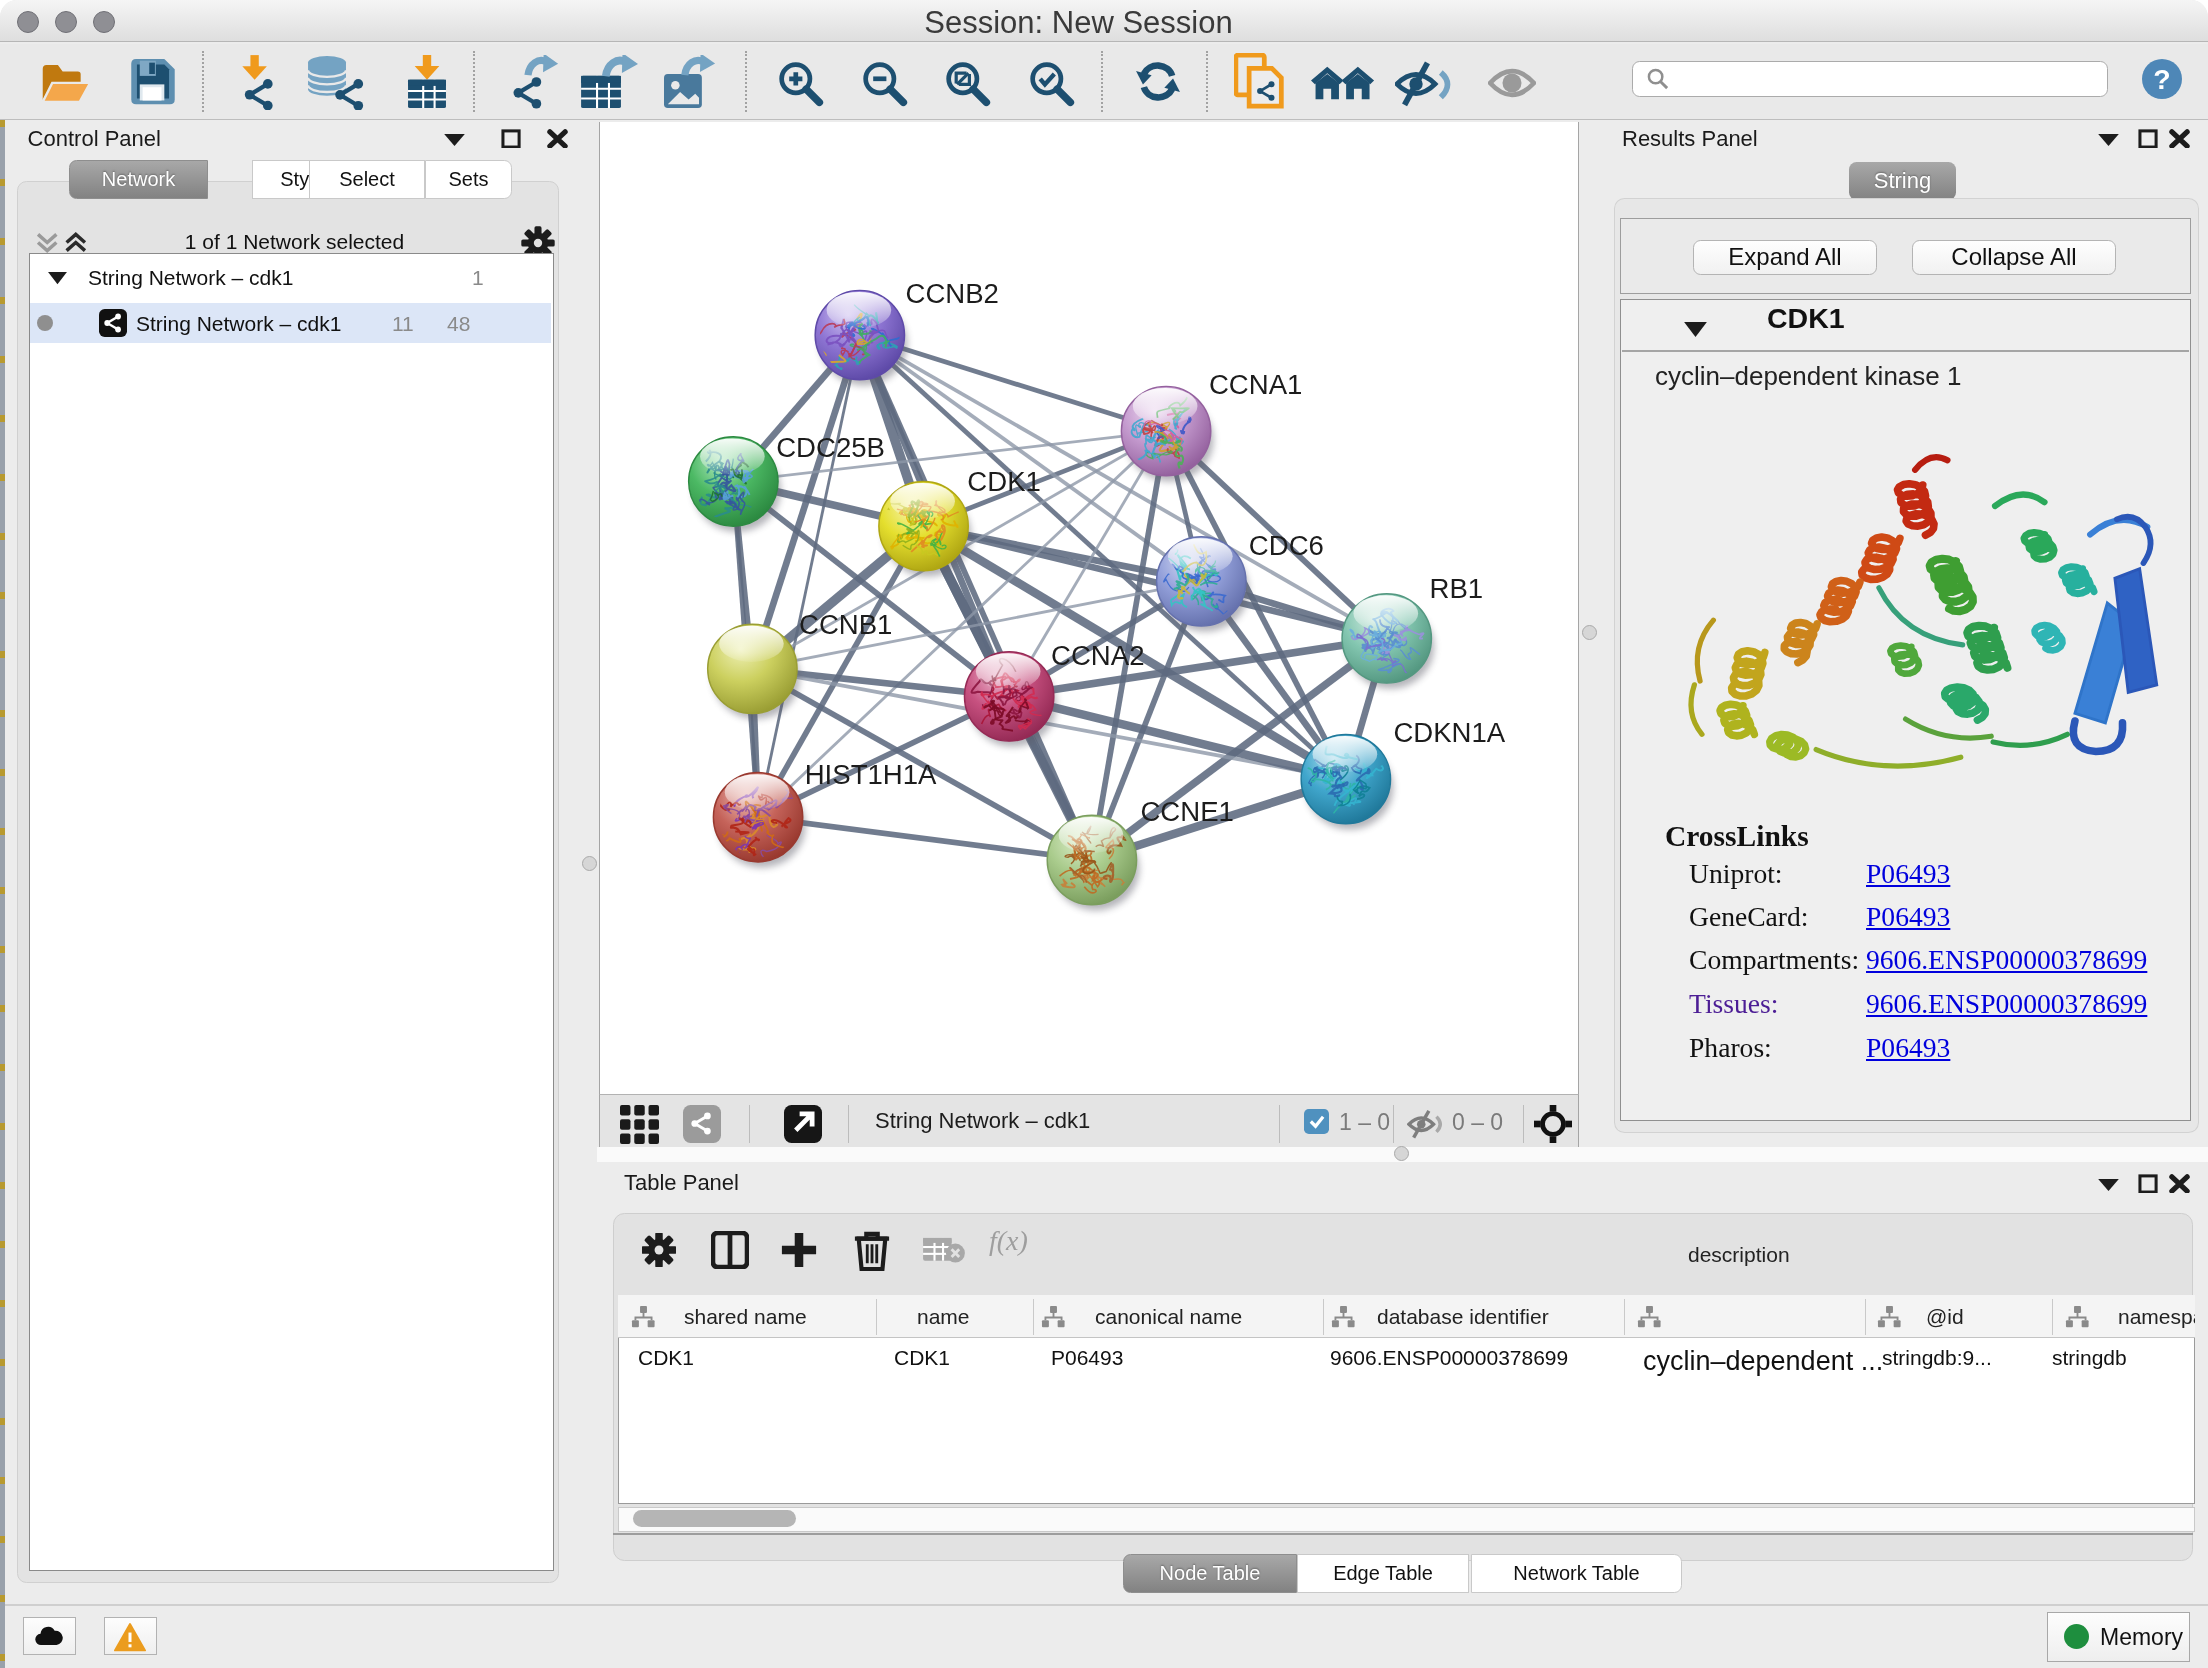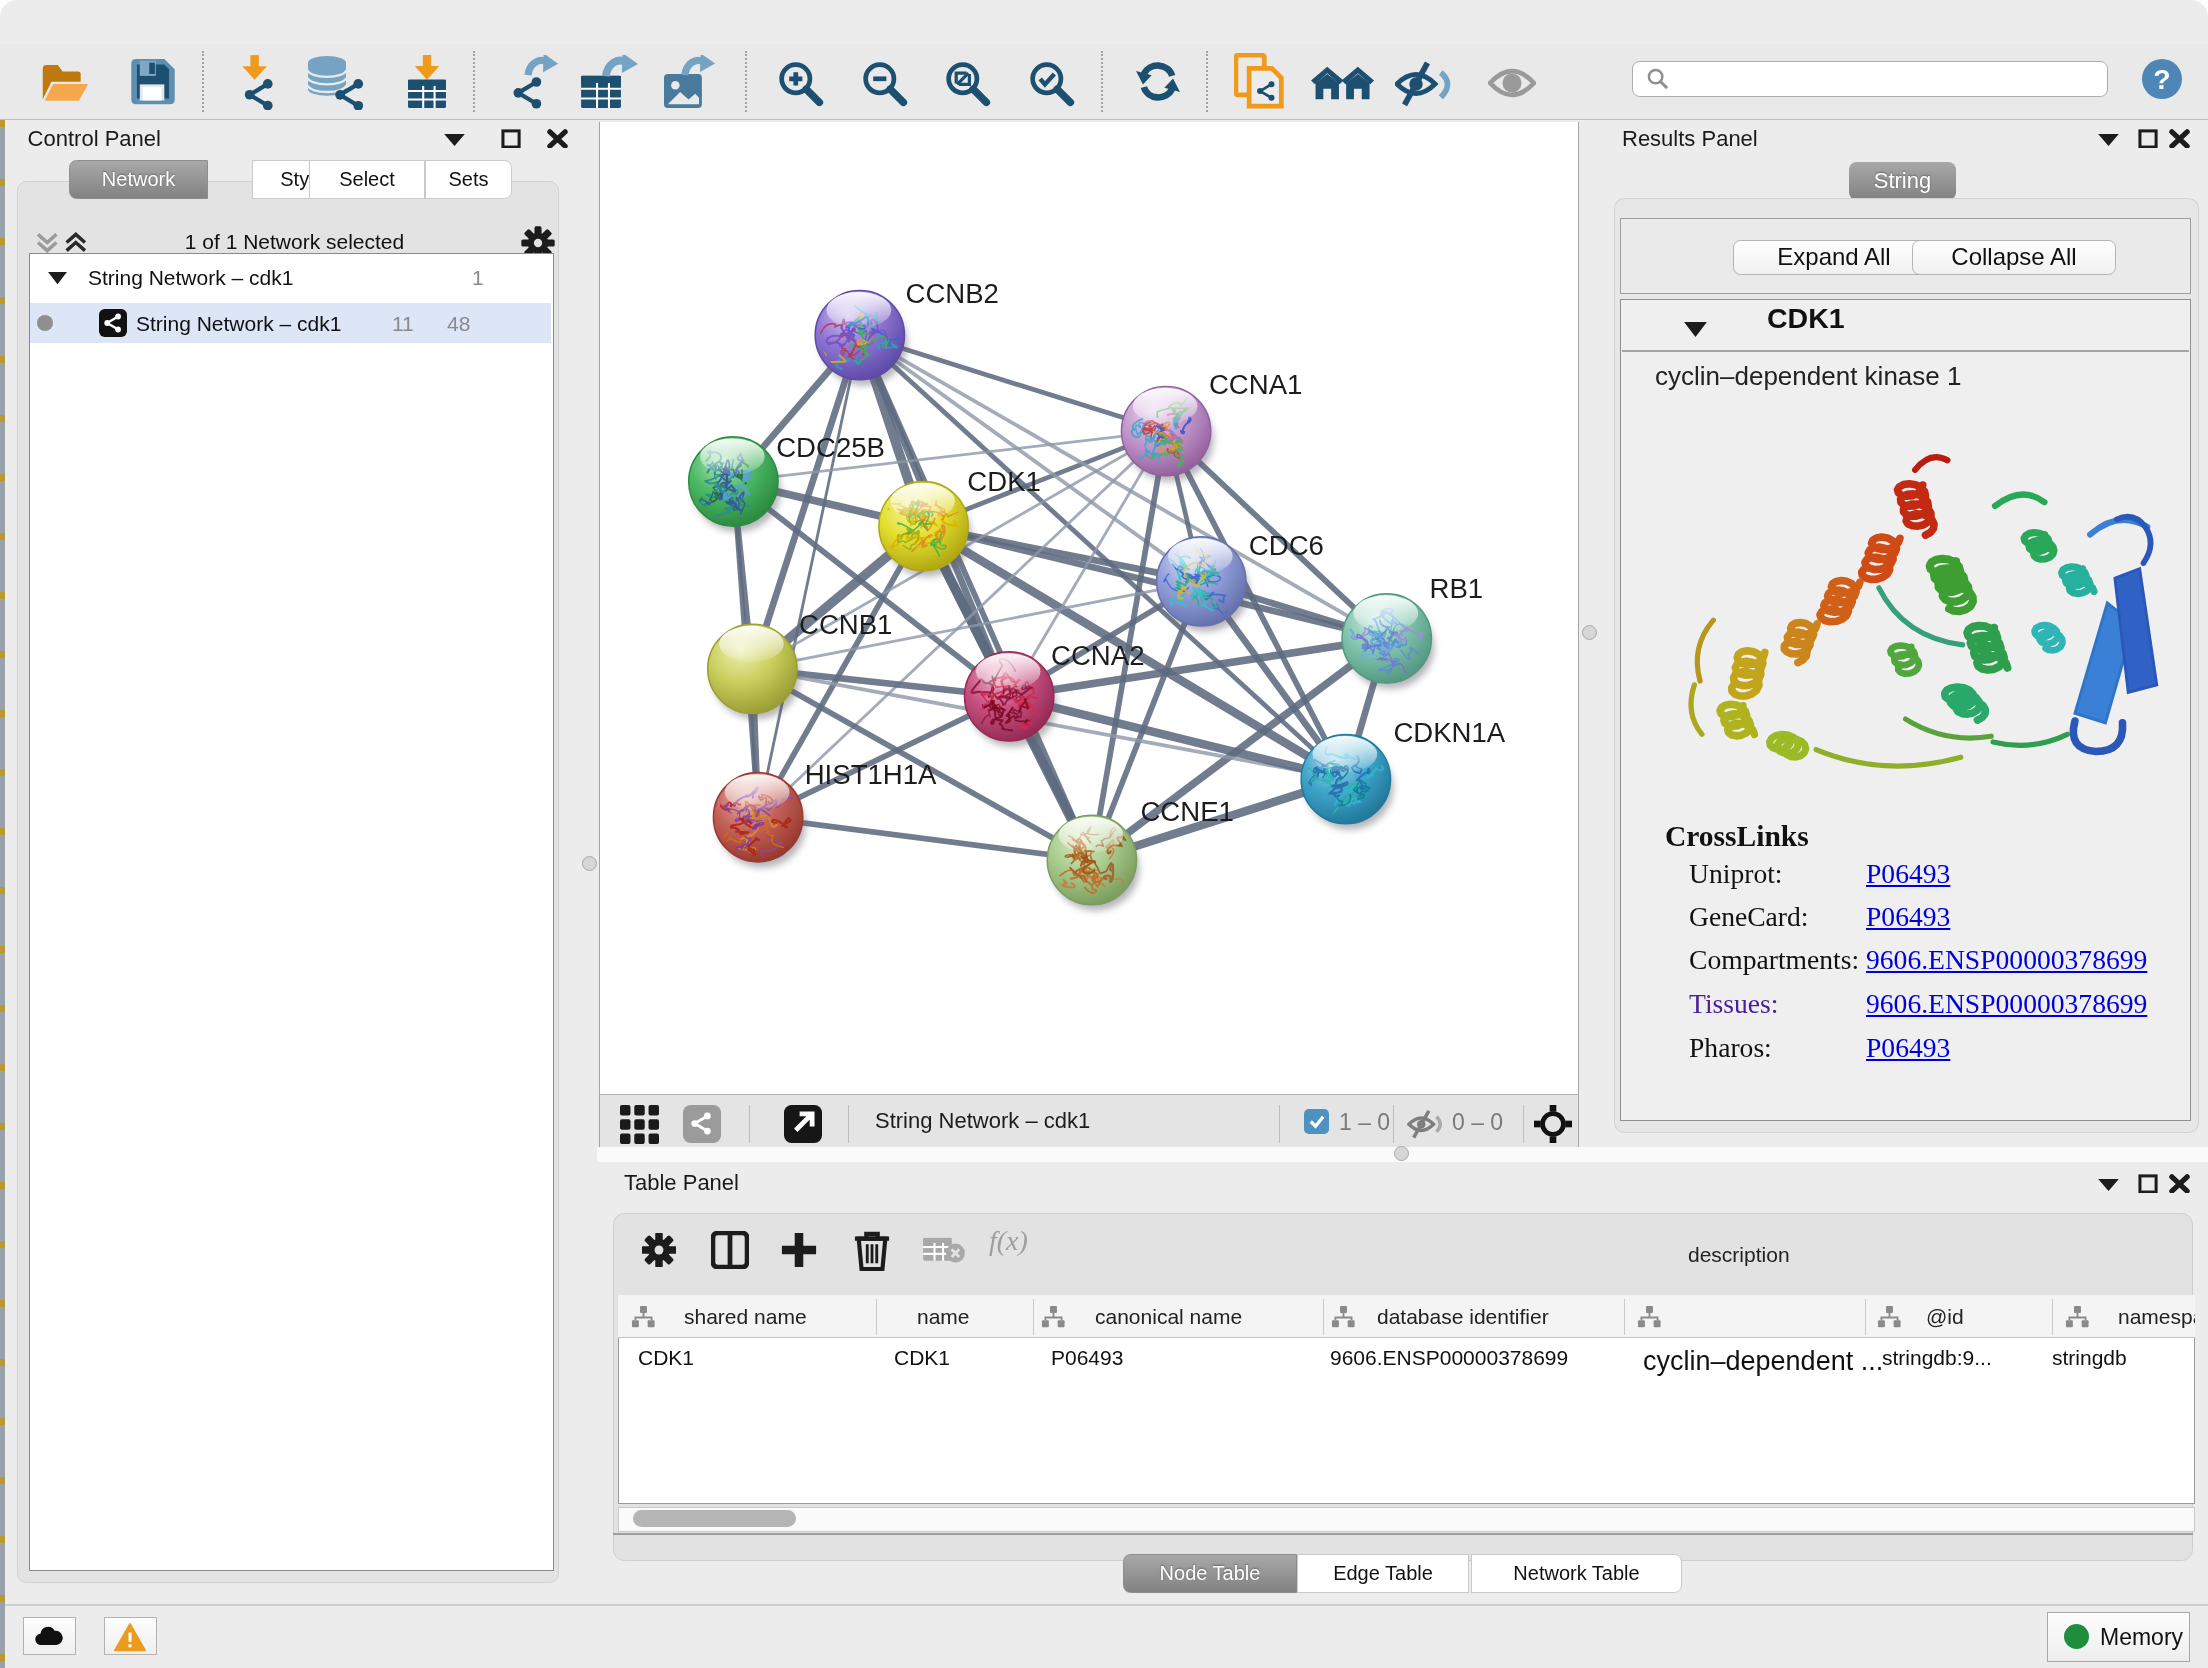--- a/index.html
+++ b/index.html
@@ -20,20 +20,26 @@
 .ntsep{position:absolute;top:9.5px;height:38px;width:0;border-left:1.9px solid #bcbcbc}
 .graytxt{color:#7a7a7a;font-size:23px;position:absolute}
 #rpanel .box{position:absolute;background:#e9e9e9;border:1.9px solid #9d9d9d}
 .btn{position:absolute;background:linear-gradient(#fefefe,#f1f1f1);border:1.9px solid #b4b4b4;border-radius:7.6px;font-size:24px;color:#111;text-align:center}
 .link{color:#0000dd;text-decoration:underline}
 .serif{font-family:"Liberation Serif",serif}
 #tbl{position:absolute;left:618px;top:1295px;width:1577px;height:209px;background:#fff}
 
 </style></head><body>
 <div id="win">
+<div id="titlebar">
+      <div class="tl" style="left:17px"></div>
+      <div class="tl" style="left:55px"></div>
+      <div class="tl" style="left:93px"></div>
+      <div id="title">Session: New Session</div>
+    </div>
 <div id="toolbar"></div>
 <div class="vsep" style="left:202px"></div>
 <div class="vsep" style="left:473px"></div>
 <div class="vsep" style="left:745px"></div>
 <div class="vsep" style="left:1101px"></div>
 <div class="vsep" style="left:1206px"></div>
 <svg style="position:absolute;left:38px;top:57px" width="55" height="48" viewBox="0 0 58 50">
       <path d="M5 45 L5 12 Q5 8 9 8 L21 8 L26 15 L42 15 Q45 15 45 18 L45 26 L16 26 Z" fill="#c0790f"></path>
       <path d="M15 27 L55 27 L44 47 L5 47 Z" fill="#f4a74b" stroke="#e9e9e9" stroke-width="2.5"></path>
     </svg>
@@ -766,21 +772,21 @@
       </svg>
       <svg style="position:absolute;left:2138px;top:129px" width="21" height="19" viewBox="0 0 22 20">
         <rect x="2" y="2" width="17" height="17" fill="none" stroke="#1c1c1c" stroke-width="3.2"></rect>
       </svg>
       <svg style="position:absolute;left:2169px;top:129px" width="21" height="19" viewBox="0 0 22 20">
         <path d="M3 3 L19 18 M19 3 L3 18" stroke="#1c1c1c" stroke-width="5.5" stroke-linecap="round"></path>
       </svg>
 <div class="abs" style="left:1849px;top:162px;width:107px;height:38px;background:linear-gradient(#a8a8a8,#828282);border-radius:7.6px;color:#fff;font-size:22px;text-align:center;line-height:38px;text-shadow:0 -1px 1.9px rgba(0,0,0,.35)">String</div>
 <div class="abs" style="left:1615px;top:199px;width:583px;height:933px;background:#e7e7e7;border-radius:9.5px;box-shadow:0 0 0 1px #d2d2d2"></div>
 <div class="box" style="left:1620px;top:218px;width:571px;height:76px;background:#eaeaea;border:1.9px solid #9d9d9d;position:absolute"></div>
-<div class="btn" style="left:1733px;top:240px;width:202px;height:35px;line-height:32px">Expand All</div>
+<div class="btn" style="left:1693px;top:240px;width:184px;height:35px;line-height:32px">Expand All</div>
 <div class="btn" style="left:1912px;top:240px;width:204px;height:35px;line-height:32px">Collapse All</div>
 <div class="box" style="left:1620px;top:299px;width:571px;height:822px;background:#efefef;border:1.9px solid #8f8f8f;position:absolute"></div>
 <svg style="position:absolute;left:1683px;top:320px" width="25" height="19" viewBox="0 0 26 20">
         <path d="M1 2 L25 2 L13 18 Z" fill="#1c1c1c"></path>
       </svg>
 <div class="abs" style="left:1767px;top:302px;font-size:28.5px;font-weight:bold;color:#111">CDK1</div>
 <div class="abs" style="left:1622px;top:350px;width:567px;height:1.9px;background:#a5a5a5"></div>
 <div class="abs" style="left:1655px;top:361px;font-size:26px;color:#222">cyclin–dependent kinase 1</div>
 <svg style="position:absolute;left:1660px;top:447px" width="514" height="333" viewBox="0 0 540 350">
         <g fill="none" stroke-linecap="round">

